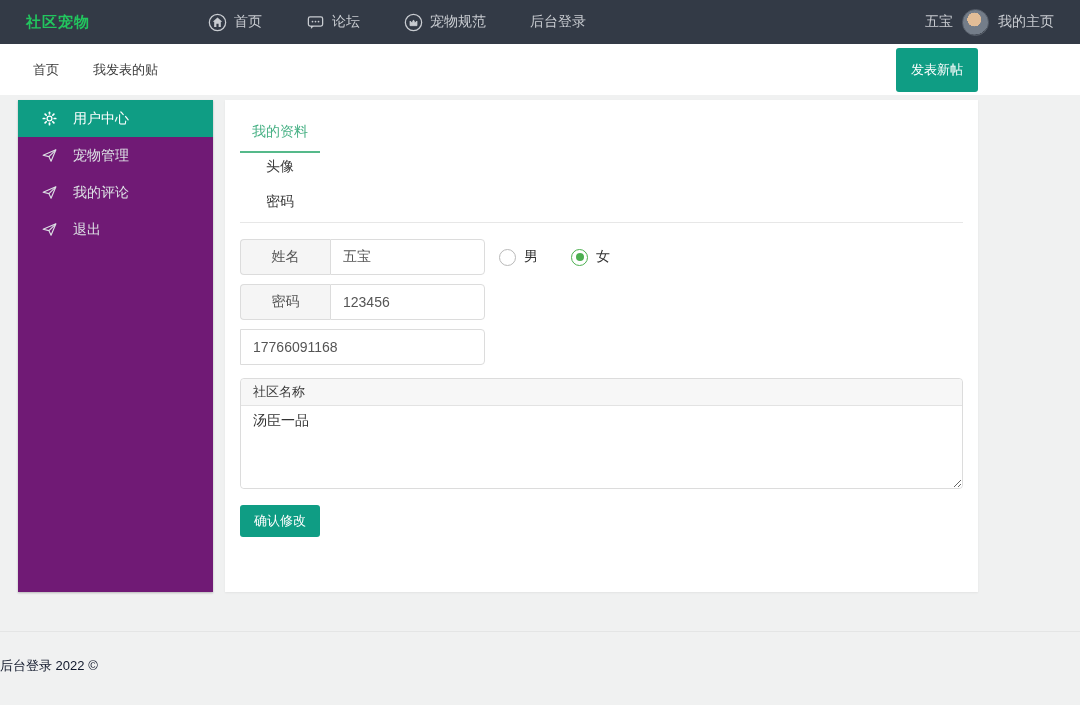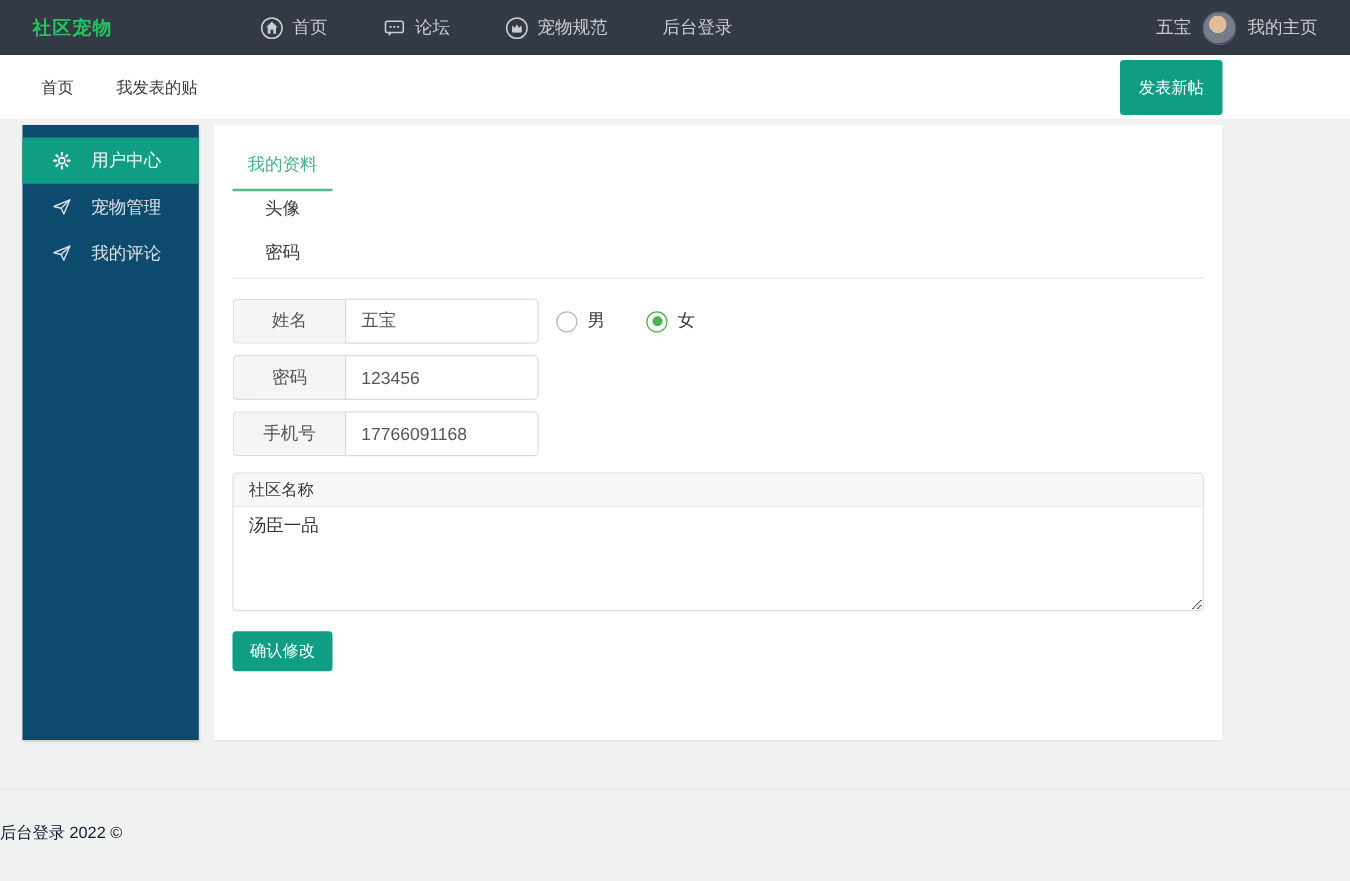--- a/index.html
+++ b/index.html
@@ -37,21 +37,21 @@
   .new-post-btn {
     margin-left:auto; background:#0f9d84; color:#fff; border:none; border-radius:3px;
     font-size:13px; padding:0 15px; height:44px; cursor:pointer;
     font-family:inherit;
   }
 
   
   .content { display:flex; margin:5px 102px 0 18px; height:492px; gap:12px; }
 
   .sidebar {
-    width:141px; background:#0c4a6e; padding-top:10px; flex-shrink:0;
+    width:195px; background:#701a75; flex-shrink:0;
     box-shadow:0 1px 2px rgba(0,0,0,.25);
   }
   .side-item {
     height:37px; display:flex; align-items:center; gap:15px; padding-left:23px;
     color:#dde1e5; font-size:14px; cursor:pointer;
   }
   .side-item.active { background:#0f9d84; color:#ffffff; }
   .side-item svg { display:block; flex-shrink:0; }
 
   .main-panel { flex:1; background:#ffffff; padding:0 15px; box-shadow:0 1px 2px rgba(0,0,0,.06); }
@@ -198,20 +198,29 @@
     </div>
     <div class="side-item">
       <span>
         <svg width="17" height="17" viewBox="0 0 24 24" fill="none" stroke="#dde1e5" stroke-width="1.6" stroke-linejoin="round">
             <path d="M3 11.6 L21 4 L14.2 20 L11.2 13.6 Z"></path>
             <path d="M11.2 13.6 L21 4"></path>
           </svg>
       </span>
       <span>我的评论</span>
     </div>
+    <div class="side-item">
+      <span>
+        <svg width="17" height="17" viewBox="0 0 24 24" fill="none" stroke="#dde1e5" stroke-width="1.6" stroke-linejoin="round">
+            <path d="M3 11.6 L21 4 L14.2 20 L11.2 13.6 Z"></path>
+            <path d="M11.2 13.6 L21 4"></path>
+          </svg>
+      </span>
+      <span>退出</span>
+    </div>
   </div>
 
   <div class="main-panel">
     <div class="tabs">
       <div class="tab active">我的资料</div>
       <div class="tab">头像</div>
       <div class="tab">密码</div>
     </div>
 
     <div class="profile-form">
@@ -235,21 +244,20 @@
 
       <div class="form-row">
         <div class="input-group">
           <span class="ig-label">密码</span>
           <input class="ig-input" type="text" value="123456" style="">
         </div>
       </div>
 
       <div class="form-row">
         <div class="input-group">
-          <span class="ig-label">手机号</span>
           <input class="ig-input" type="text" value="17766091168" style="">
         </div>
       </div>
 
       <div class="community-panel">
         <div class="community-header">社区名称</div>
         <textarea class="community-textarea" style="">汤臣一品</textarea>
       </div>
 
       <button class="submit-btn">确认修改</button>

